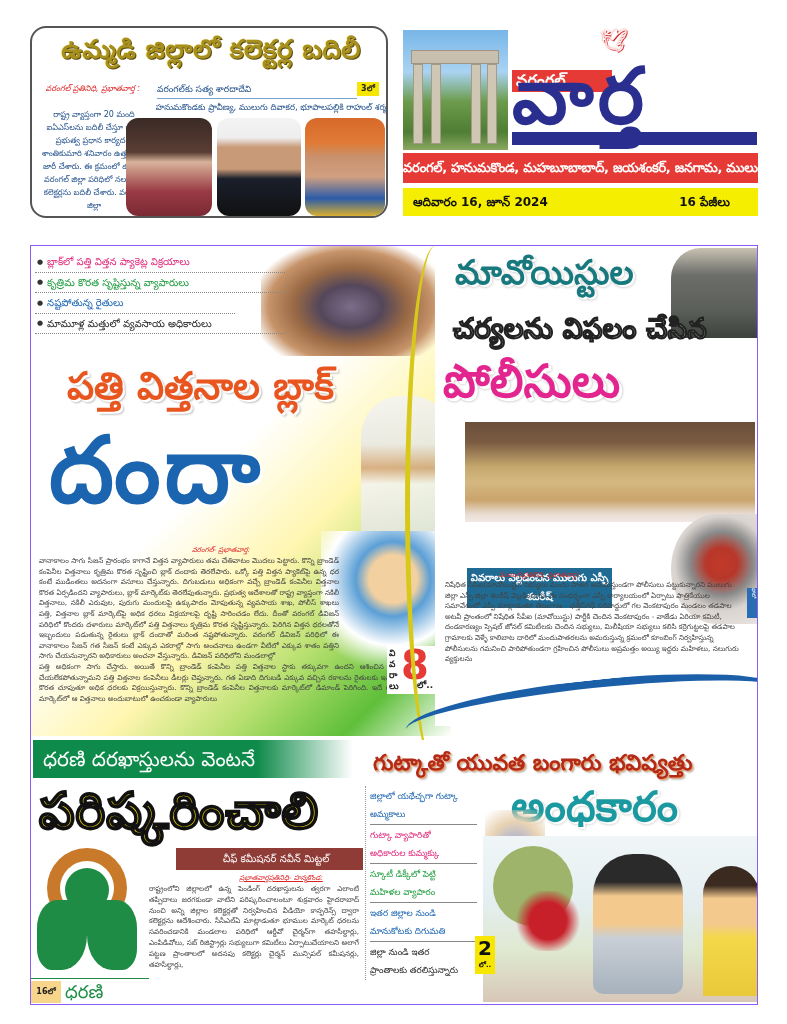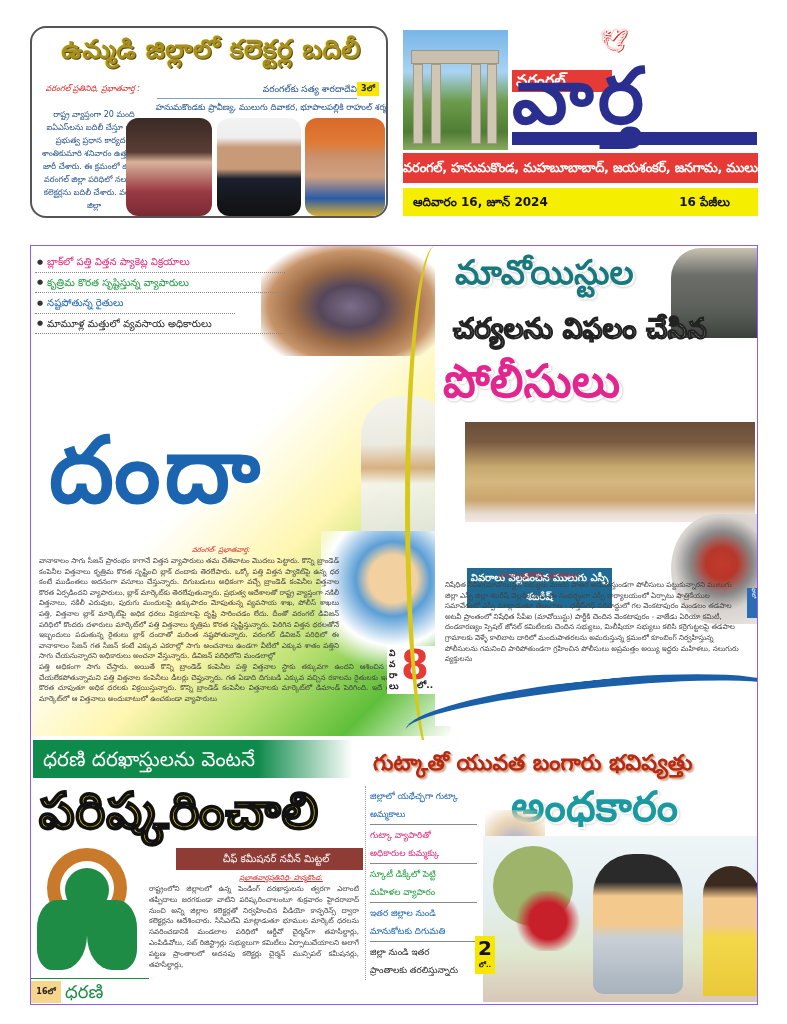--- a/index.html
+++ b/index.html
@@ -19,21 +19,21 @@
   }
   .top-box .byline {
     position: absolute; left: 8px; top: 55px; width: 100px; text-align: right;
     font-size: 8px; color: #d22; font-style: italic; line-height: 12px;
   }
   .top-box .body {
     position: absolute; left: 6px; top: 80px; width: 112px; text-align: center;
     font-size: 8px; color: #1f4e8a; line-height: 13px;
   }
   .top-box .sub1 {
-    position: absolute; left: 125px; top: 56px; width: 200px; text-align: right;
+    position: absolute; left: 125px; top: 56px; width: 200px; text-align: left;
     font-size: 9px; color: #1f4e8a; border-bottom: 1px solid #7aa3cc; padding-bottom: 2px;
   }
   .top-box .pagebadge {
     position: absolute; left: 325px; top: 54px; width: 22px; height: 14px;
     background: #f6e600; font-size: 8px; text-align: center; line-height: 14px; font-weight: bold; color:#222;
   }
   .top-box .sub2 {
     position: absolute; left: 123px; top: 74px; width: 232px; text-align: center;
     font-size: 8.5px; color: #1f4e8a; white-space: nowrap;
   }
@@ -272,20 +272,21 @@
 <div class="main-frame">
 
   <div class="cotton">
     <div class="hands"></div>
     <ul class="bullet-list">
       <li style="color:#e0267a">బ్లాక్‌లో పత్తి విత్తన ప్యాకెట్ల విక్రయాలు</li>
       <li style="color:#1a9a3a">కృత్రిమ కొరత సృష్టిస్తున్న వ్యాపారులు</li>
       <li style="color:#1a64b0;width:200px">నష్టపోతున్న రైతులు</li>
       <li style="color:#222">మామూళ్ల మత్తులో వ్యవసాయ అధికారులు</li>
     </ul>
+    <div class="kicker">పత్తి విత్తనాల బ్లాక్</div>
     <div class="mega">దందా</div>
     <div class="farmer"></div>
     <div class="cartoon"></div>
     <div class="dateline">వరంగల్- ప్రభాతవార్త:</div>
     <div class="bodytext">
       <span class="narrow">వానాకాలం సాగు సీజన్ ప్రారంభం కాగానే విత్తన వ్యాపారులు తమ చేతివాటం మొదలు పెట్టారు. కొన్ని బ్రాండెడ్ కంపెనీల విత్తనాలు కృత్రిమ కొరత సృష్టించి బ్లాక్ దందాకు తెరలేపారు. ఒక్కో పత్తి విత్తన ప్యాకెట్‌పై ఉన్న ధర కంటే ముడింతలు అదనంగా వసూలు చేస్తున్నారు. దిగుబడులు అధికంగా వచ్చే బ్రాండెడ్ కంపెనీల విత్తనాల కొరత ఏర్పడిందని వ్యాపారులు, బ్లాక్ మార్కెట్‌కు తెరలేపుతున్నారు. ప్రభుత్వ ఆదేశాలతో రాష్ట్ర వ్యాప్తంగా నకిలీ విత్తనాలు, నకిలీ ఎరువుల, పురుగు మందులపై ఉక్కుపాదం మోపుతున్న వ్యవసాయ శాఖ, పోలీస్ శాఖలు పత్తి, విత్తనాల బ్లాక్ మార్కెట్‌పై అధిక ధరలు విక్రయాలపై దృష్టి సారించడం లేదు. దీంతో వరంగల్ డివిజన్ పరిధిలో కొందరు దళారులు మార్కెట్‌లో పత్తి విత్తనాలు కృత్రిమ కొరత సృష్టిస్తున్నారు. పెరిగిన విత్తన ధరలతోనే ఇబ్బందులు పడుతున్న రైతులు బ్లాక్ దందాతో మరింత నష్టపోతున్నారు. వరంగల్ డివిజన్ పరిధిలో ఈ వానాకాలం సీజన్ గత సీజన్ కంటే ఎక్కువ ఎకరాల్లో సాగు అంచనాలు ఉండగా వీటిలో ఎక్కువ శాతం పత్తిని సాగు చేయనున్నారని అధికారులు అంచనా వేస్తున్నారు. డివిజన్ పరిధిలోని మండలాల్లో</span>
       <span>పత్తి అధికంగా సాగు చేస్తారు. అయితే కొన్ని బ్రాండెడ్ కంపెనీల పత్తి విత్తనాల స్టాకు తక్కువగా ఉందని ఆశించిన రీతిలో సరఫరా చేయలేకపోతున్నామని పత్తి విత్తనాల కంపెనీలు డీలర్లు చెప్తున్నారు. గత ఏడాది దిగుబడి ఎక్కువ వచ్చిన రకాలను రైతులకు ఇవ్వకుండా కృత్రిమ కొరత చూపుతూ అధిక ధరలకు విక్రయిస్తున్నారు. కొన్ని బ్రాండెడ్ కంపెనీల విత్తనాలకు మార్కెట్‌లో డిమాండ్ పెరిగింది. ఇదే అదునుగా డీలర్లు మార్కెట్‌లో ఆ విత్తనాలు అందుబాటులో ఉంచకుండా వ్యాపారులు</span>
     </div>
     <div class="cont-badge">
       <div class="vtext">

